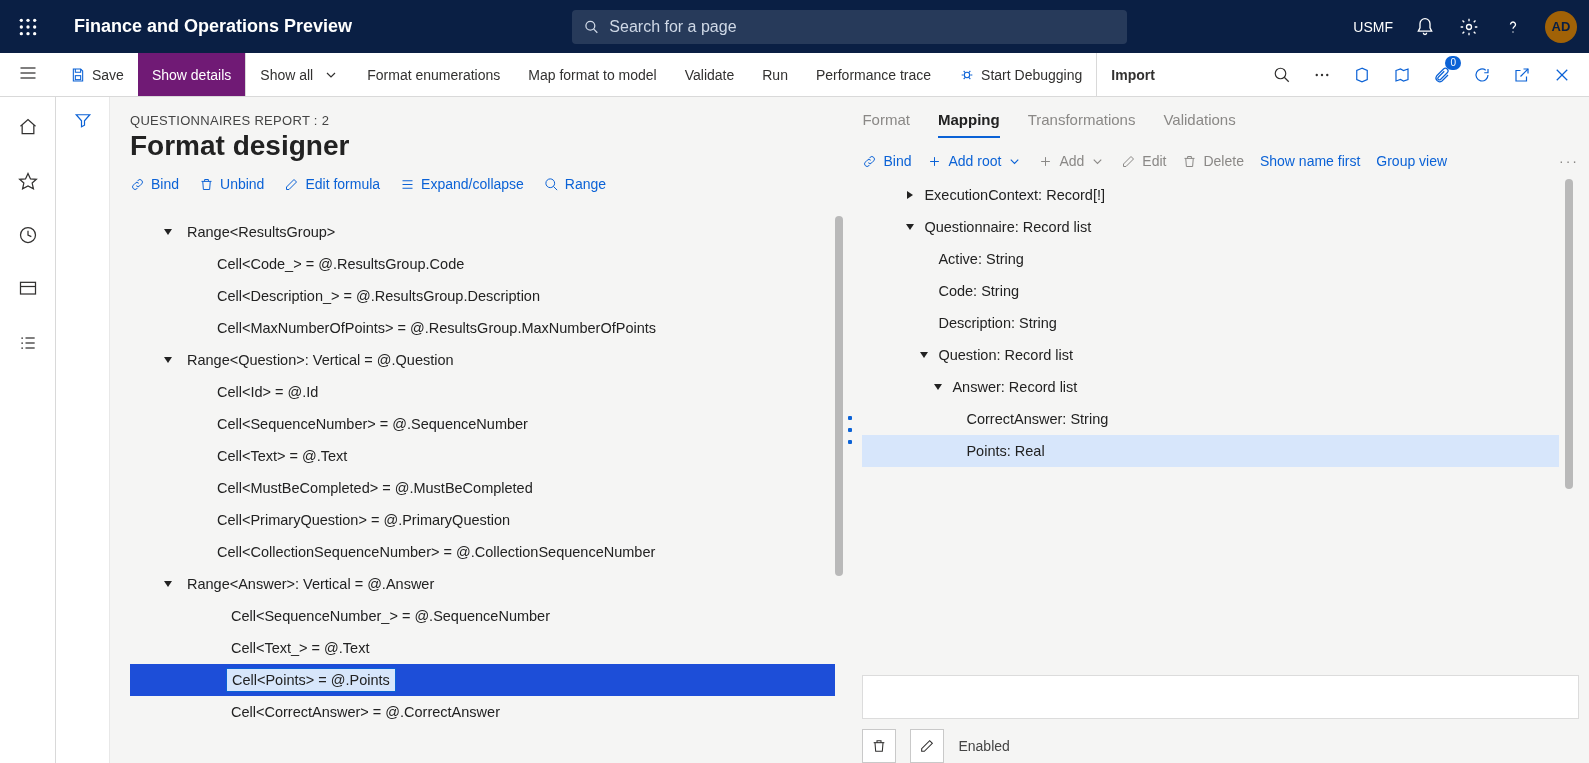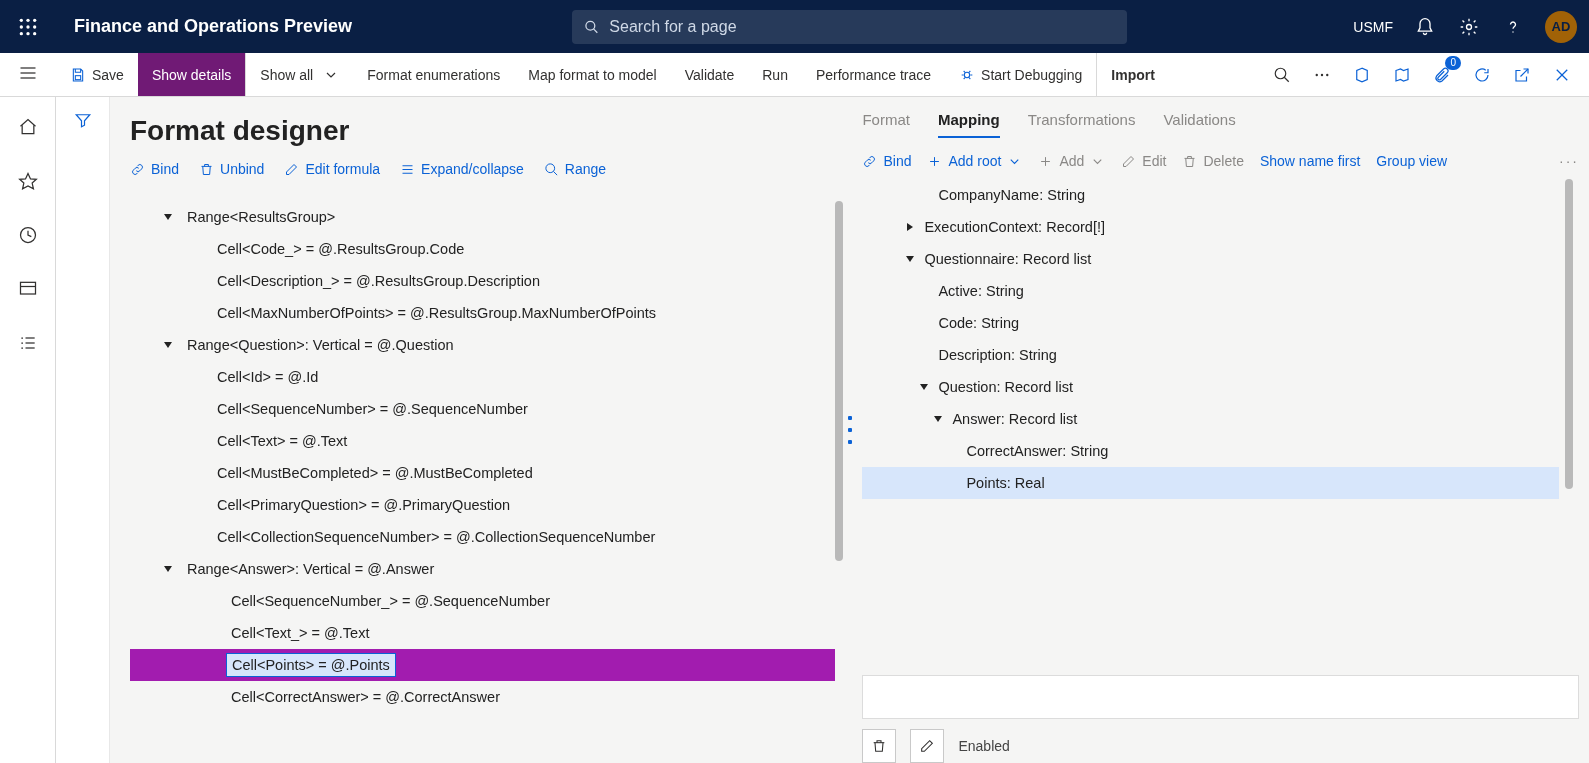--- a/index.html
+++ b/index.html
@@ -142,21 +142,21 @@
       cursor: pointer;
     }
     .tree-row .tri {
       width: 16px; height: 16px; margin-right: 6px; display:inline-flex; align-items:center; justify-content:center;
       flex-shrink: 0;
     }
     .tree-row .tri svg { width: 10px; height: 10px; fill: #222; }
     .tree-row.indent-0 { padding-left: 30px; }
     .tree-row.indent-1 { padding-left: 60px; }
     .tree-row.indent-2 { padding-left: 74px; }
-    .tree-row.selected { background: #a21caf; }
+    .tree-row.selected { background: #1d4ed8; }
     .tree-row.selected span.node-text {
       border: 1px solid #0b62d6; padding: 3px 5px; background: #d7e6fb;
     }
     .node-text { padding: 3px 5px; }
     .vscroll-edge {
       position: absolute; right: 0; top: 0; width: 8px; height: 360px;
       background: #b9b9b9; border-radius: 4px;
     }
 
     
@@ -408,20 +408,21 @@
           <path d="M3 5h18l-7 8v6l-4 2v-8Z"></path>
         </svg>
     </div>
 
     <div class="main-col">
       <div class="split">
 
         <div class="left-panel">
           <div class="lp-header">
             <div class="page-header">
+              <div class="breadcrumb">QUESTIONNAIRES REPORT : 2</div>
               <div class="page-title">Format designer</div>
             </div>
             <div class="panel-toolbar">
               <div class="pbtn">
                 <svg viewBox="0 0 24 24">
                     <path d="M10 14a4 4 0 0 0 5.7 0l3-3a4 4 0 0 0-5.7-5.7l-1.5 1.5"></path>
                     <path d="M14 10a4 4 0 0 0-5.7 0l-3 3a4 4 0 0 0 5.7 5.7l1.5-1.5"></path>
                   </svg>
                 <span>Bind</span>
               </div>
@@ -602,24 +603,20 @@
             </div>
             <div class="pbtn link">
               <span>Group view</span>
             </div>
             <div class="more">···</div>
           </div>
 
           <div class="map-tree-wrap">
             <div class="map-tree" id="map-tree">
 
-            <div class="map-row mi-1">
-                  <span class="tri empty"></span>
-                  <span>CompanyName: String</span>
-                </div>
                 <div class="map-row mi-0">
                   <span class="tri right">
                     <svg viewBox="0 0 10 10">
                       <polygon points="1,2 9,2 5,8"></polygon>
                     </svg>
                   </span>
                   <span>ExecutionContext: Record[!]</span>
                 </div>
                 <div class="map-row mi-0">
                   <span class="tri">

